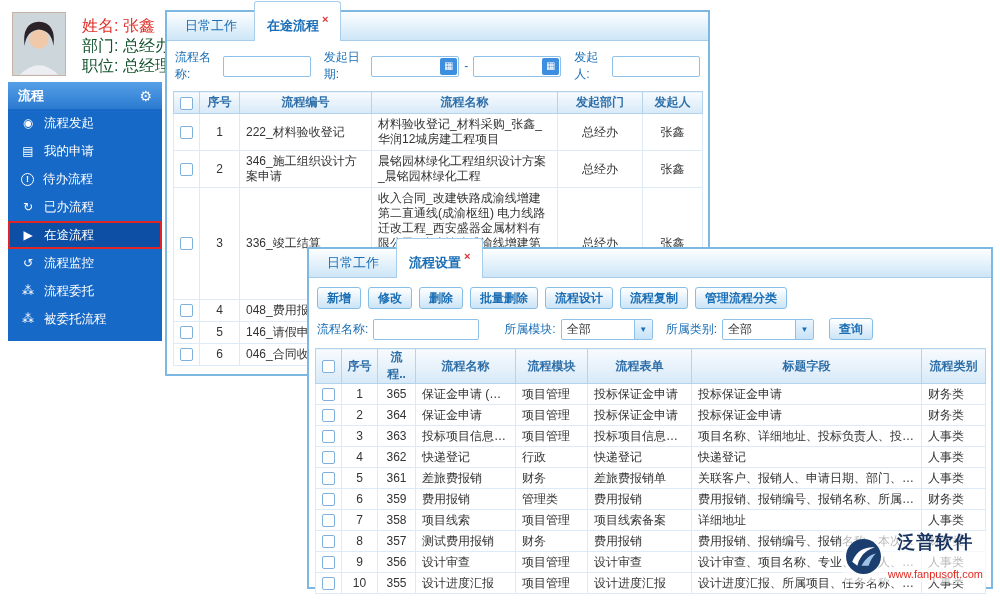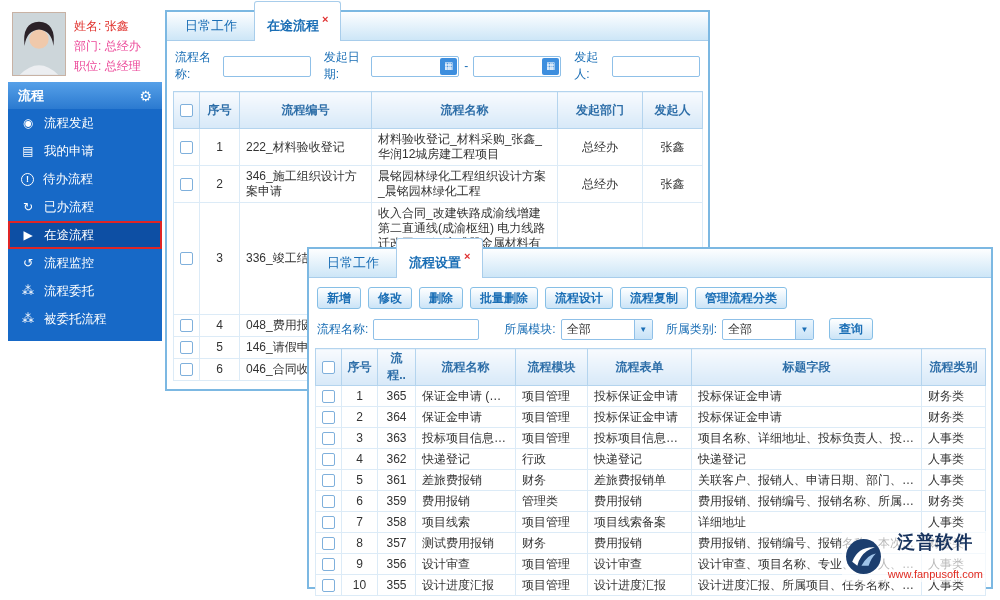--- a/index.html
+++ b/index.html
@@ -3,22 +3,22 @@
 <meta charset="utf-8">
 <style>
   * { margin:0; padding:0; box-sizing:border-box; }
   html,body { width:1000px; height:600px; overflow:hidden; }
   body { position:relative; background:#fff; font-family:"Liberation Sans","DejaVu Sans",sans-serif; font-size:12px; }
 
   
   .sidebar { position:absolute; left:8px; top:10px; width:154px; z-index:0; }
   .profile { display:flex; background:#fff; padding:2px 2px 6px 4px; }
   .photo { width:54px; height:64px; border:1px solid #c8b2a4; flex:none; background:#cdd6da; }
-  .pinfo { margin-left:8px; padding-top:4px; line-height:20px; white-space:nowrap; font-size:12px; }
-  .pline { color:#ec4899; }
+  .pinfo { margin-left:16px; padding-top:4px; line-height:20px; white-space:nowrap; font-size:16px; }
+  .pline { color:#14532d; }
   .pline.pname { color:#e02f2a; }
   .phead { height:27px; background:linear-gradient(#56a0e8,#2b7ad0); color:#fff; font-weight:bold;
            font-size:13px; display:flex; align-items:center; padding:0 10px; }
   .gear { margin-left:auto; font-size:14px; cursor:pointer; font-weight:normal; }
   .menu { background:#1769c7; padding-bottom:8px; }
   .menu-item { height:28px; display:flex; align-items:center; gap:9px; padding-left:13px;
                color:#fff; font-size:12.5px; cursor:pointer; }
   .menu-item.active { background:#0d4fa4; outline:2px solid #e02525; outline-offset:-2px; }
   .mi { width:14px; text-align:center; font-size:12px; flex:none; }
   .mi.circled { width:13px; height:13px; line-height:11px; border:1px solid #fff; border-radius:50%;
@@ -50,21 +50,21 @@
          border:1px solid #86bfe6; border-radius:3px; color:#1a6eb5; font-weight:bold; font-size:12px; cursor:pointer; white-space:nowrap; }
   .btn.query { margin-left:10px; }
   .combo { display:inline-flex; width:92px; height:21px; border:1px solid #8fc0e8; border-radius:2px;
            background:#fff; align-items:center; overflow:hidden; cursor:pointer; }
   .combo-val { flex:1; padding:0 5px; color:#333; }
   .combo-arrow { width:18px; align-self:stretch; background:linear-gradient(#eaf5fd,#c7e2f7); border-left:1px solid #8fc0e8;
                  color:#1a6eb5; font-size:8px; display:flex; align-items:center; justify-content:center; }
 
   table.grid { border-collapse:collapse; table-layout:fixed; margin:0 6px 8px; }
   .grid th { background:linear-gradient(#f8fbfe,#d7e9f8); color:#2d6ea8; font-weight:bold; border:1px solid #b4d4ee;
-             height:37px; font-size:12px; padding:0 4px; }
+             height:22px; font-size:12px; padding:0 4px; }
   .grid td { border:1px solid #dcebf7; padding:3px 6px; color:#333; font-size:12px; line-height:15px;
              word-break:break-all; vertical-align:middle; background:#fff; }
   .grid .c { text-align:center; }
   .grid .ell { white-space:nowrap; overflow:hidden; text-overflow:ellipsis; word-break:normal; }
   #win2 .grid td { padding:2px 6px; height:21px; }
   .cb { display:inline-block; width:13px; height:13px; border:1px solid #7fb0dc; border-radius:2px;
         background:#fff; vertical-align:middle; cursor:pointer; }
 
   
   .brand { position:absolute; right:5px; bottom:5px; display:flex; align-items:center; gap:6px; z-index:6;

